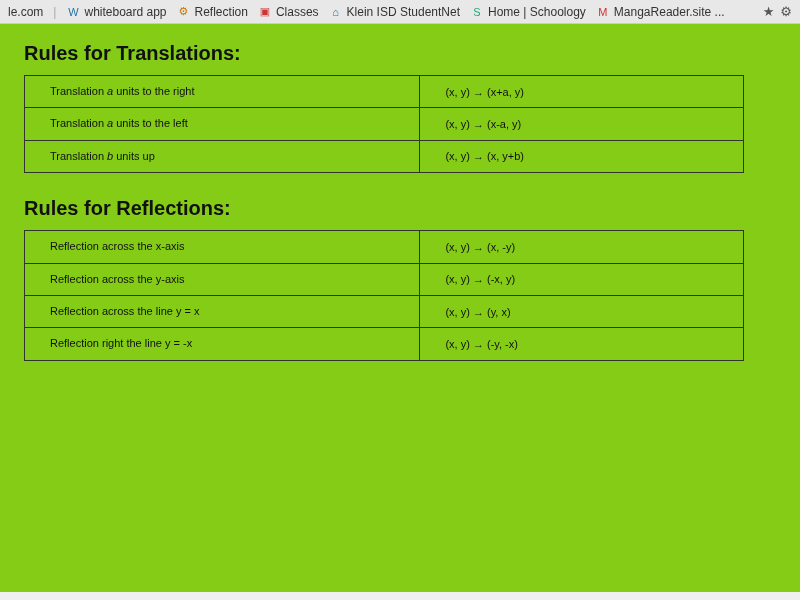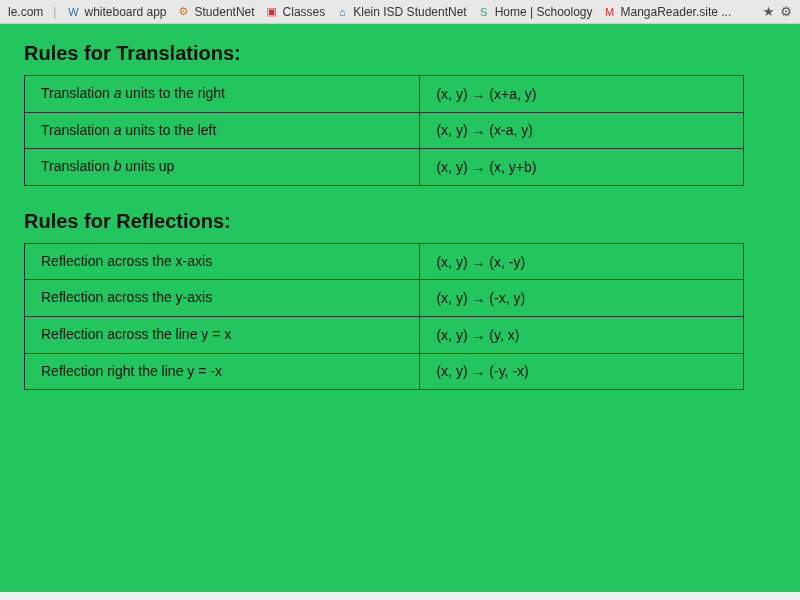--- a/index.html
+++ b/index.html
@@ -54,21 +54,21 @@
     .fav-icons {
       margin-left: auto;
       display: flex;
       gap: 6px;
       font-size: 13px;
       color: #555;
     }
 
     
     .content {
-      background: #22c55e;
+      background: #84cc16;
       padding: 18px 24px;
       height: calc(600px - 32px);
       overflow-y: auto;
     }
 
     .section-title {
       font-size: 20px;
       font-weight: bold;
       margin-bottom: 10px;
       color: #111;
@@ -76,22 +76,22 @@
 
     
     table {
       border-collapse: collapse;
       width: 720px;
       margin-bottom: 24px;
     }
 
     td {
       border: 1px solid #333;
-      padding: 8px 16px;
-      font-size: 14px;
+      padding: 8px 25px;
+      font-size: 11px;
       color: #111;
       vertical-align: top;
     }
 
     td:first-child {
       width: 55%;
     }
 
     td:last-child {
       width: 45%;
@@ -117,21 +117,21 @@
   <span class="tab-item">
     <span>le.com</span>
   </span>
   <span class="separator">|</span>
   <span class="tab-item">
     <span class="tab-icon blue">W</span>
     <span>whiteboard app</span>
   </span>
   <span class="tab-item">
     <span class="tab-icon orange">⚙</span>
-    <span>StudentNet</span>
+    <span>Reflection</span>
   </span>
   <span class="tab-item">
     <span class="tab-icon red">▣</span>
     <span>Classes</span>
   </span>
   <span class="tab-item">
     <span class="tab-icon blue">⌂</span>
     <span>Klein ISD StudentNet</span>
   </span>
   <span class="tab-item">

